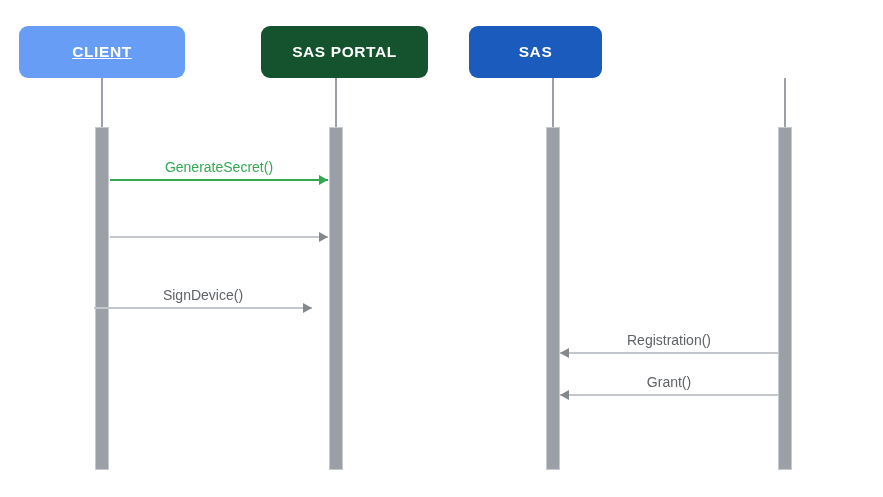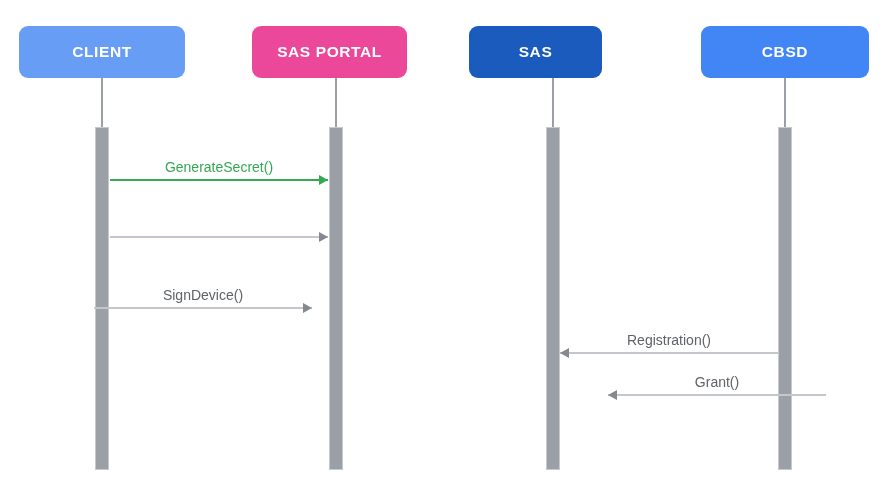--- a/index.html
+++ b/index.html
@@ -11,22 +11,22 @@
     font-family:"Liberation Sans", sans-serif;
   }
   
   .actor-box{
     position:absolute;
     top:26px;height:52px;
     border-radius:9px;
     display:flex;align-items:center;justify-content:center;
     color:#ffffff;font-weight:bold;font-size:15.5px;letter-spacing:0.6px;
   }
-  .actor-client{left:19px;width:166px;background:#689DF6;}
-  .actor-sas-portal{left:252px;width:155px;background:#ec4899;}
+  .actor-client{left:19px;width:166px;background:#689DF6;text-decoration:underline;}
+  .actor-sas-portal{left:261px;width:167px;background:#14532d;}
   .actor-sas{left:469px;width:133px;background:#1A5BBD;}
   .actor-cbsd{left:701px;width:168px;background:#4285F4;}
 
   
   .lifeline{
     position:absolute;top:78px;height:50px;width:2px;
     background:#9AA0A6;
   }
   .ll-client{left:101px;}
   .ll-sas-portal{left:335px;}
@@ -63,38 +63,35 @@
   .head-right{right:0;border-left:9px solid;}
   .head-left{left:0;border-right:9px solid;}
   .green .arrowhead{border-left-color:#34A853;border-right-color:#34A853;}
   .gray .arrowhead{border-left-color:#84898E;border-right-color:#84898E;}
 
   .msg-1{left:110px;top:150px;}
   .msg-2{left:110px;top:192px;}
   .msg-3{left:110px;top:236px;}
   .msg-4{left:94px;top:278px;}
   .msg-5{left:560px;top:323px;}
-  .msg-6{left:560px;top:365px;padding-left:48px;}
+  .msg-6{left:560px;top:365px;}
 </style>
 </head>
 <body>
 
 <div class="stage">
 
   <div class="actor-box actor-client">
     <span>CLIENT</span>
   </div>
   <div class="actor-box actor-sas-portal">
     <span>SAS PORTAL</span>
   </div>
   <div class="actor-box actor-sas">
     <span>SAS</span>
-  </div>
-  <div class="actor-box actor-cbsd">
-    <span>CBSD</span>
   </div>
 
   <div class="lifeline ll-client"></div>
   <div class="lifeline ll-sas-portal"></div>
   <div class="lifeline ll-sas"></div>
   <div class="lifeline ll-cbsd"></div>
 
   <div class="activation act-client"></div>
   <div class="activation act-sas-portal"></div>
   <div class="activation act-sas"></div>

